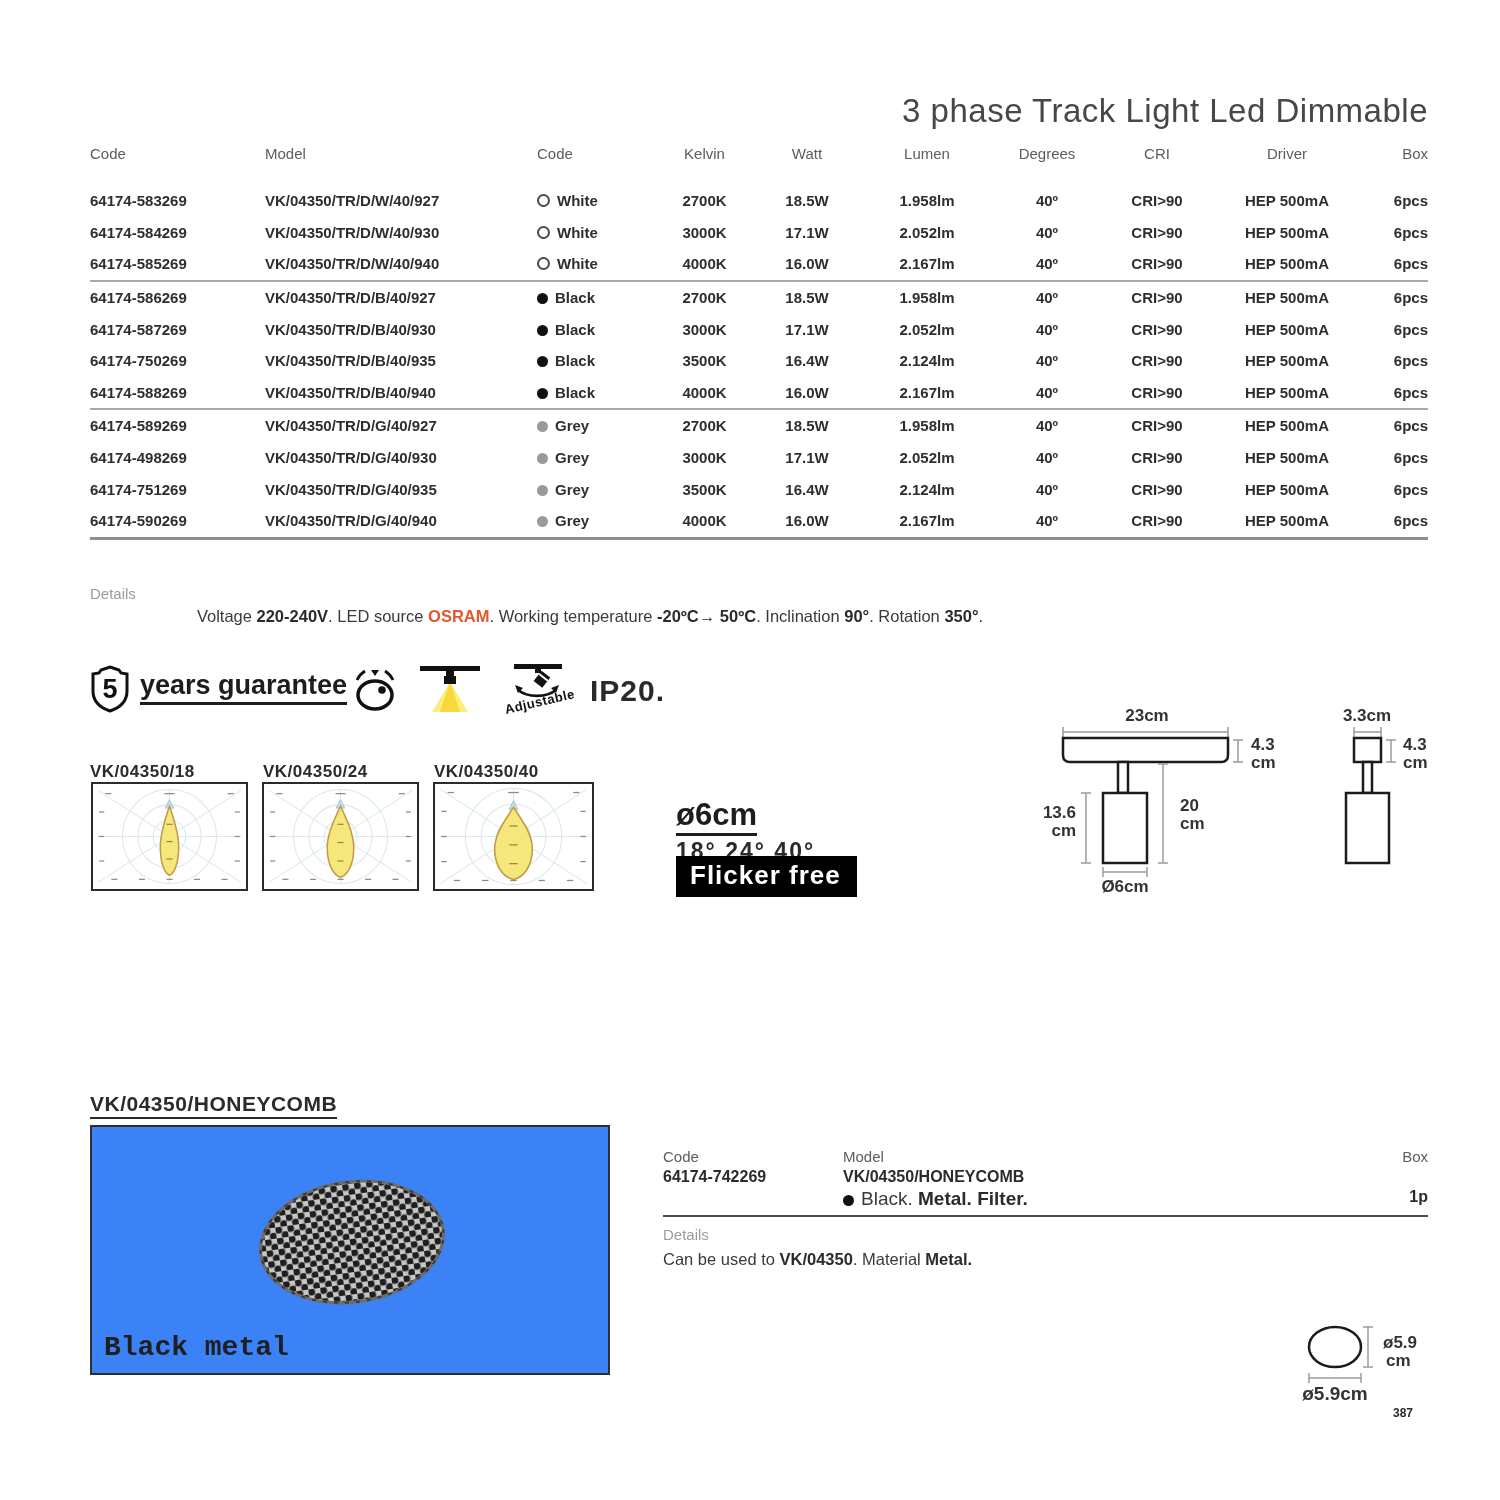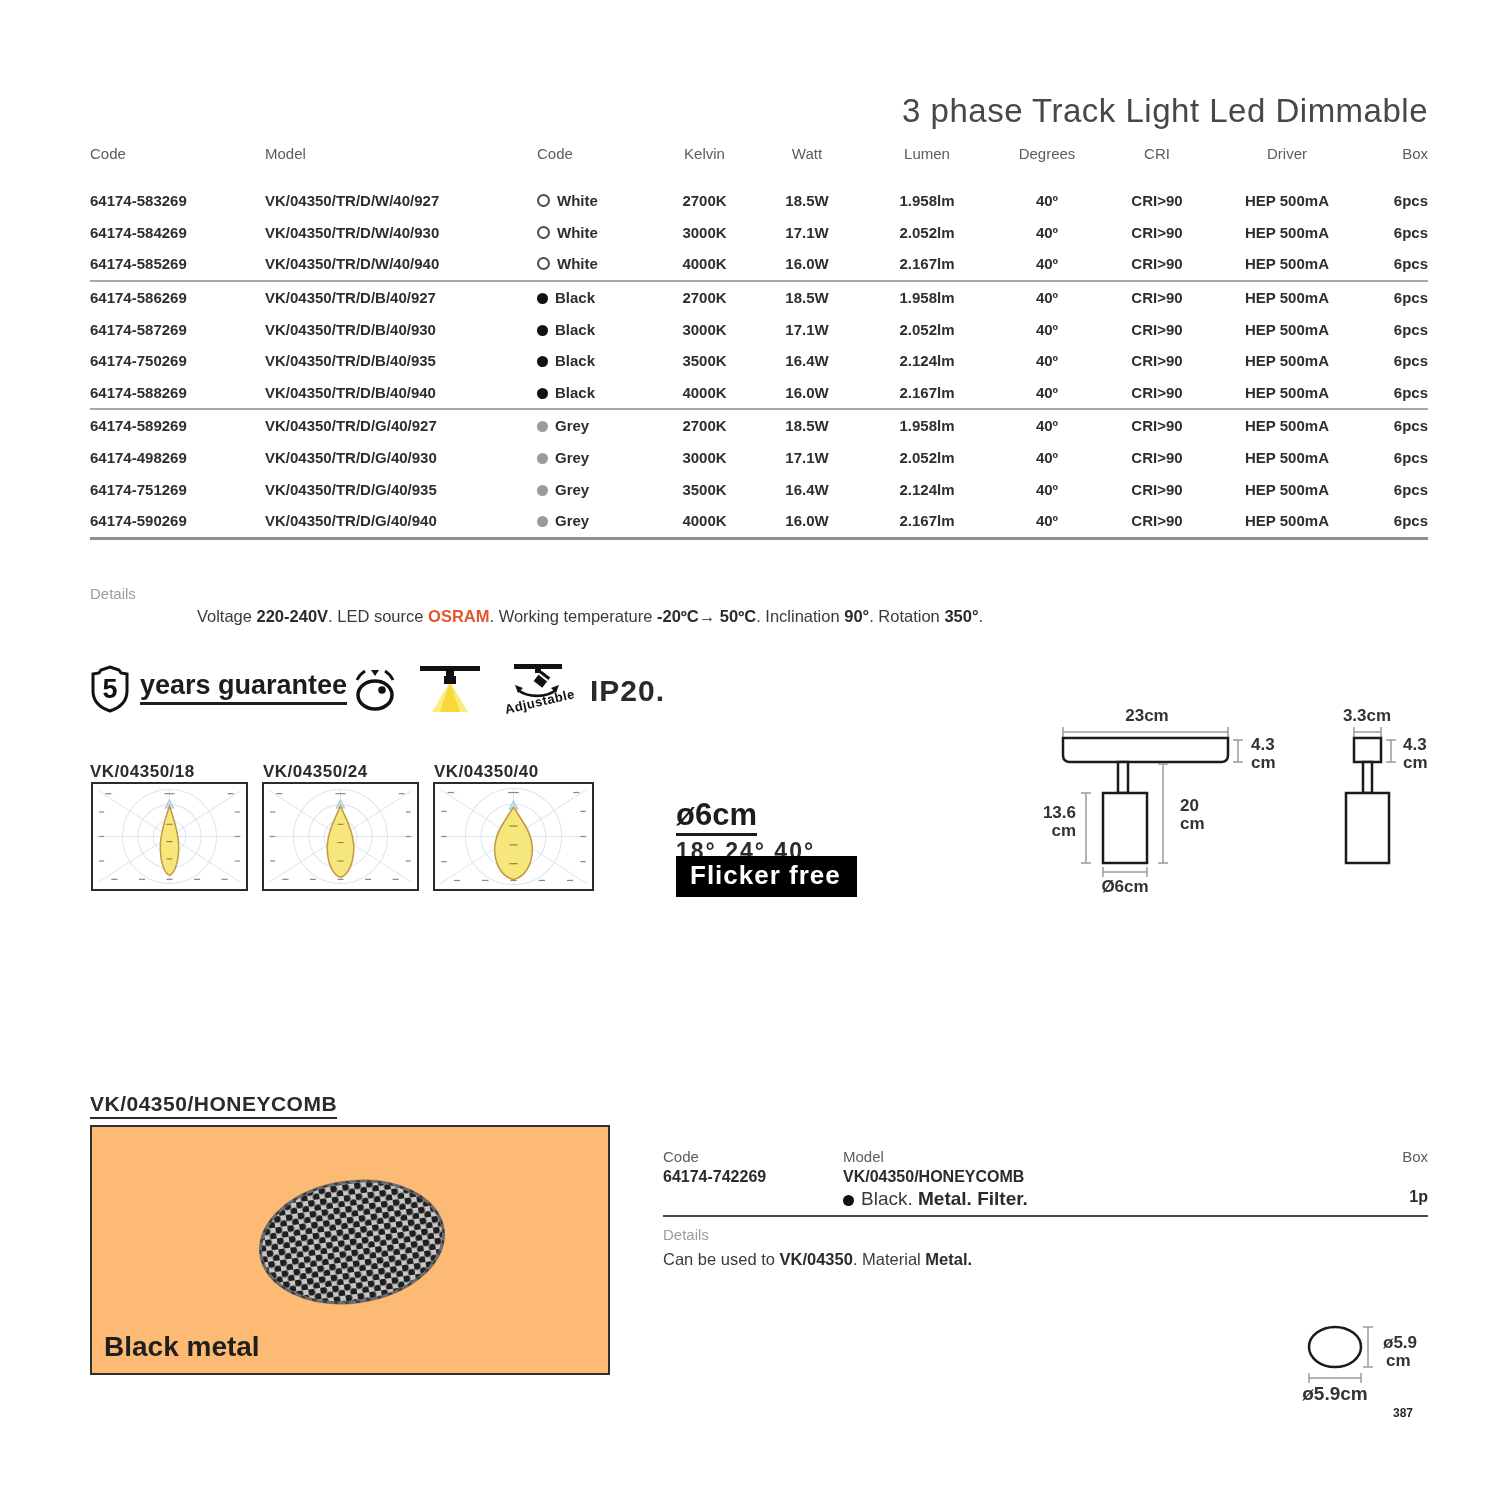--- a/index.html
+++ b/index.html
@@ -45,21 +45,21 @@
   .flicker{background:#000;color:#fff;font-size:26px;font-weight:bold;padding:4px 16px 6px 14px;display:inline-block;letter-spacing:1px;}
 
   
   .shape{fill:#fff;stroke:#1b1b1b;stroke-width:2.5;}
   .dim{stroke:#9b9b9b;stroke-width:1.5;fill:none;}
   .dtxt{font-family:"Liberation Sans",sans-serif;font-size:17px;font-weight:bold;fill:#333;}
   .icon-stroke{fill:none;stroke:#111;stroke-width:3;}
 
   
   .hc-heading{font-size:21px;font-weight:bold;color:#2b2b2b;border-bottom:2px solid #2b2b2b;display:inline-block;padding-bottom:1px;letter-spacing:.5px;}
-  .hc-box{border:2px solid #2f2f2f;background:#fdba74;}
+  .hc-box{border:2px solid #2f2f2f;background:#3b82f6;font-family:Liberation Mono, monospace;}
   .hc-caption{font-size:28px;font-weight:bold;color:#1f1f1f;}
   .mini-label{font-size:15px;color:#5c5c5c;}
   .mini-value{font-size:16px;font-weight:bold;color:#2b2b2b;}
   .hc-rule{border-top:2px solid #4a4a4a;width:765px;}
   .pageno{font-size:12px;font-weight:bold;color:#2b2b2b;}
 </style>
 </head>
 <body>
 
 <div class="page">

